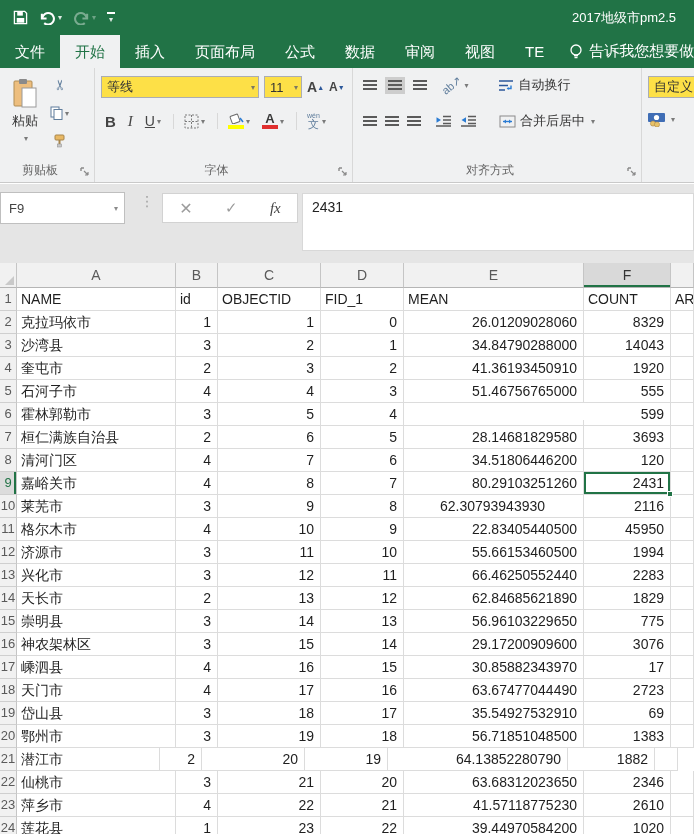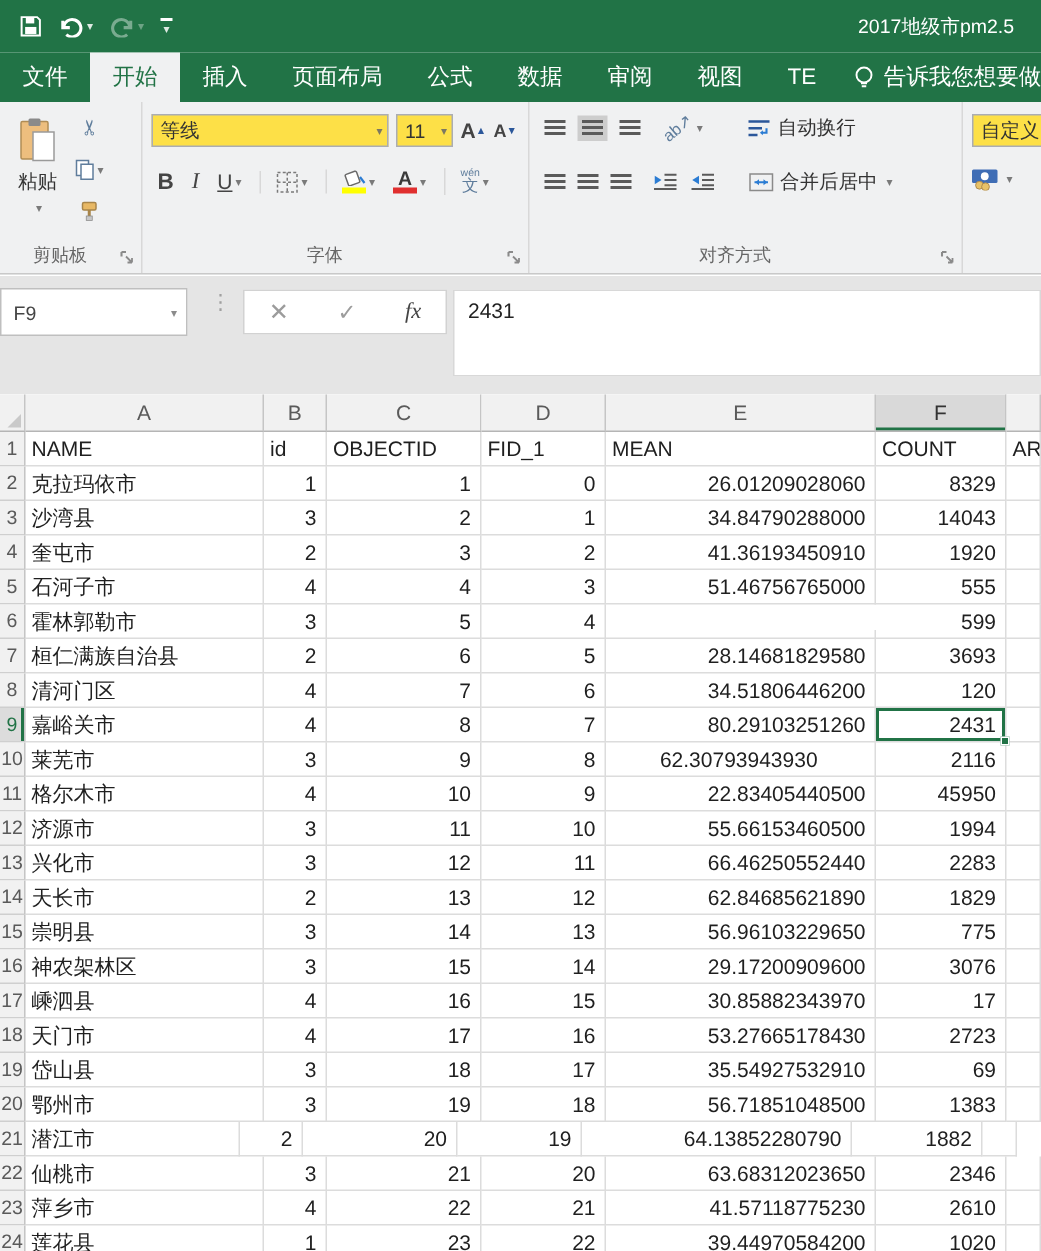--- a/index.html
+++ b/index.html
@@ -508,21 +508,21 @@
       <div class="cell num" style="width: 180px;">30.85882343970</div>
       <div class="cell num" style="width: 87px;">17</div>
       <div class="cell" style="width: 23px;"></div>
     </div>
     <div class="grow">
       <div class="rowhdr">18</div>
       <div class="cell" style="width: 159px;">天门市</div>
       <div class="cell num" style="width: 42px;">4</div>
       <div class="cell num" style="width: 103px;">17</div>
       <div class="cell num" style="width: 83px;">16</div>
-      <div class="cell num" style="width: 180px;">53.27665178430</div>
+      <div class="cell num" style="width: 180px;">63.67477044490</div>
       <div class="cell num" style="width: 87px;">2723</div>
       <div class="cell" style="width: 23px;"></div>
     </div>
     <div class="grow">
       <div class="rowhdr">19</div>
       <div class="cell" style="width: 159px;">岱山县</div>
       <div class="cell num" style="width: 42px;">3</div>
       <div class="cell num" style="width: 103px;">18</div>
       <div class="cell num" style="width: 83px;">17</div>
       <div class="cell num" style="width: 180px;">35.54927532910</div>

